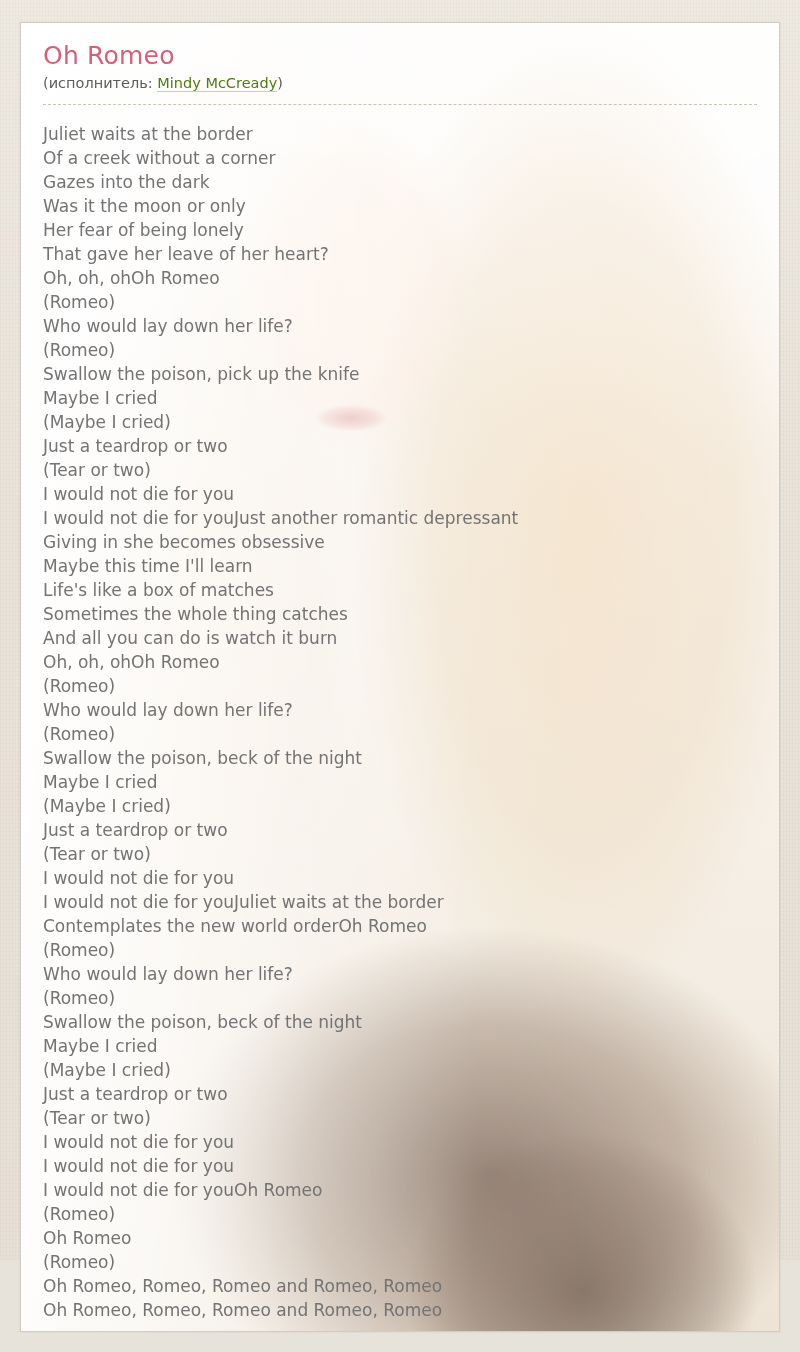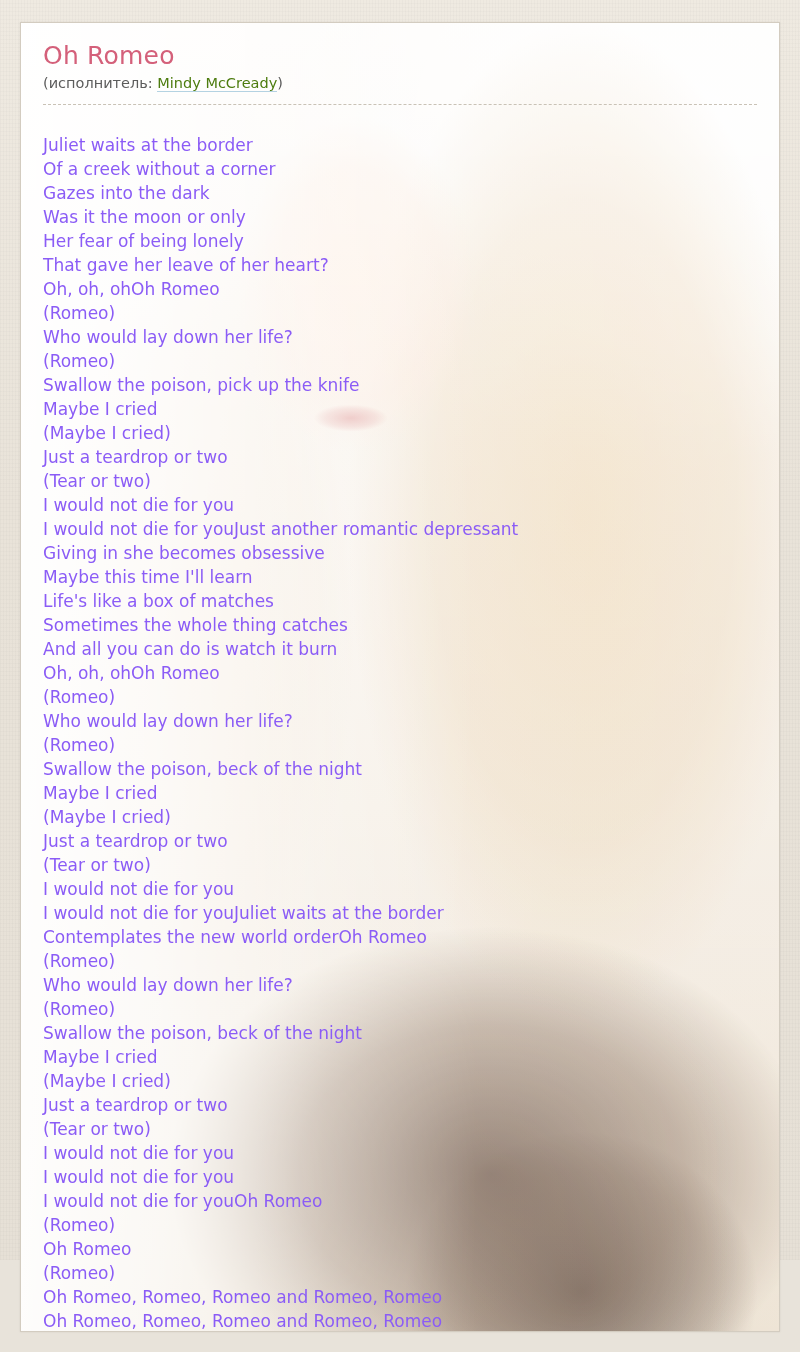--- a/index.html
+++ b/index.html
@@ -104,24 +104,24 @@
     line-height: 1.2;
   }
   .artist-link {
     color: #4d7c0f;
     text-decoration: none;
     border-bottom: 1px solid rgba(106,168,200,0.5);
     cursor: pointer;
   }
 
   .lyrics {
-    margin-top: 28px;
+    margin-top: 17px;
     font-size: 17px;
     line-height: 24px;
-    color: #8b5cf6;
+    color: #737373;
     white-space: pre-wrap;
   }
   .lyric-line {
     min-height: 24px;
   }
 </style>
 </head>
 <body>
 
 <div class="page-frame">

